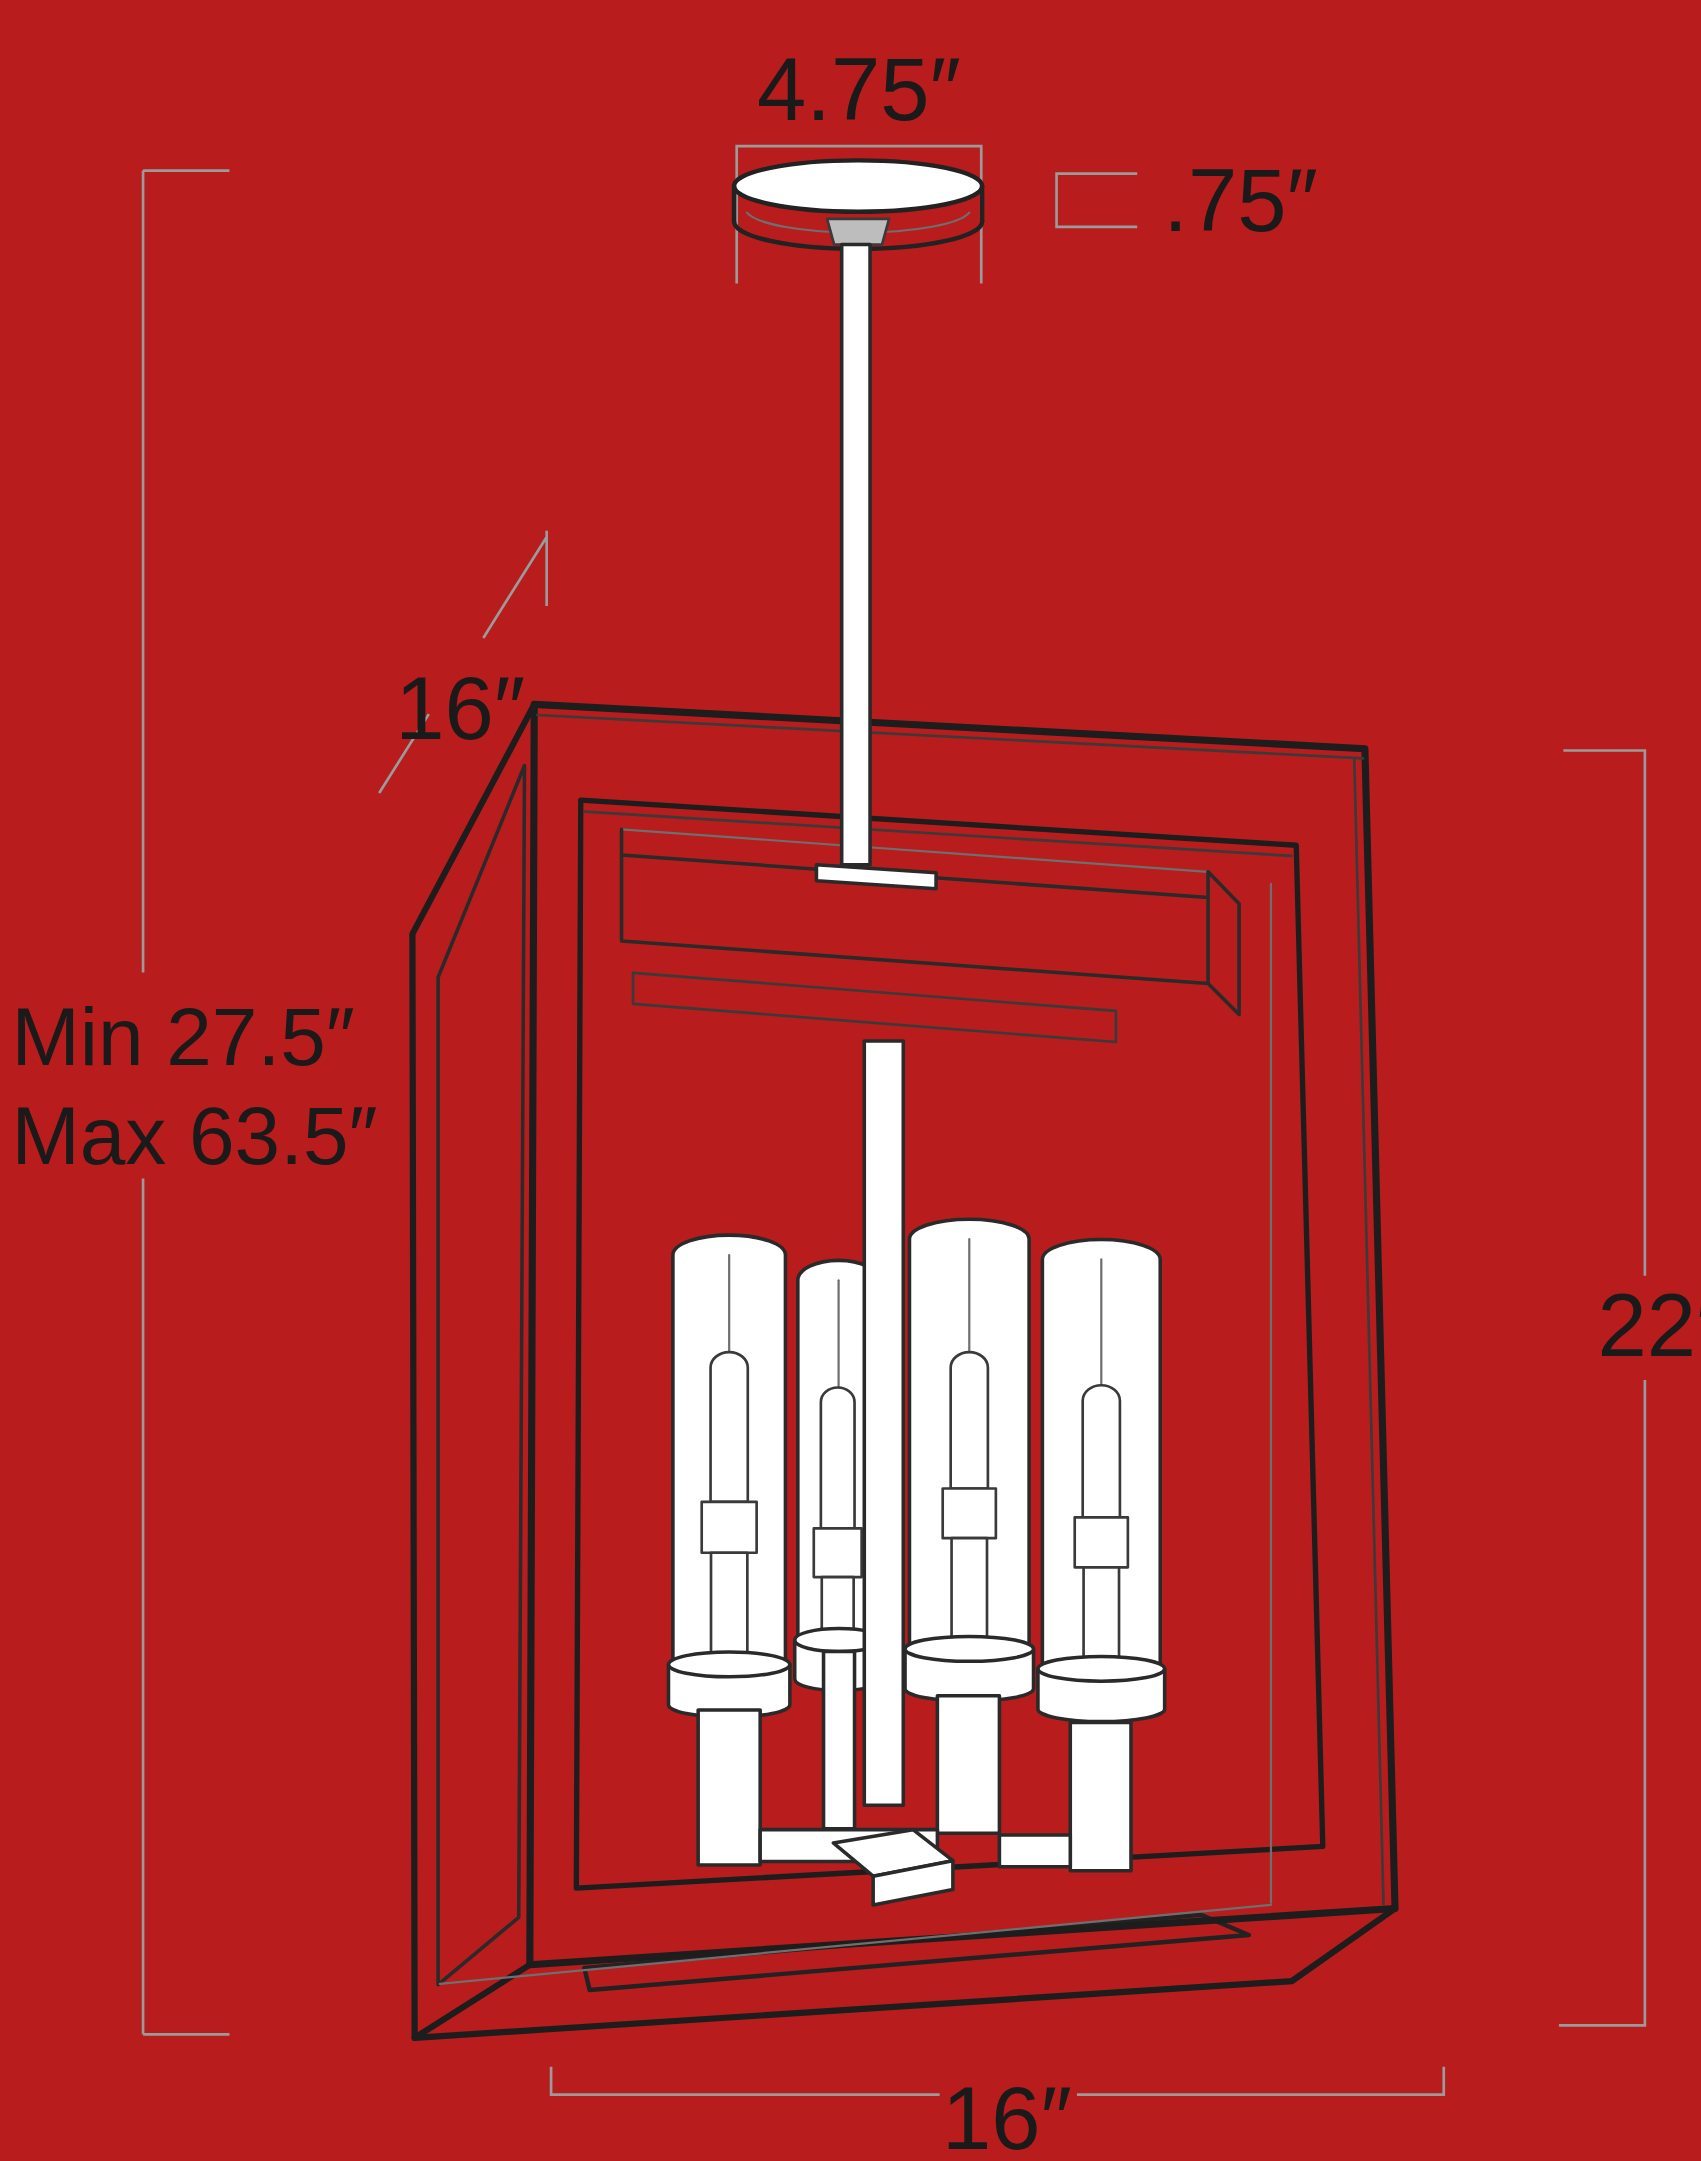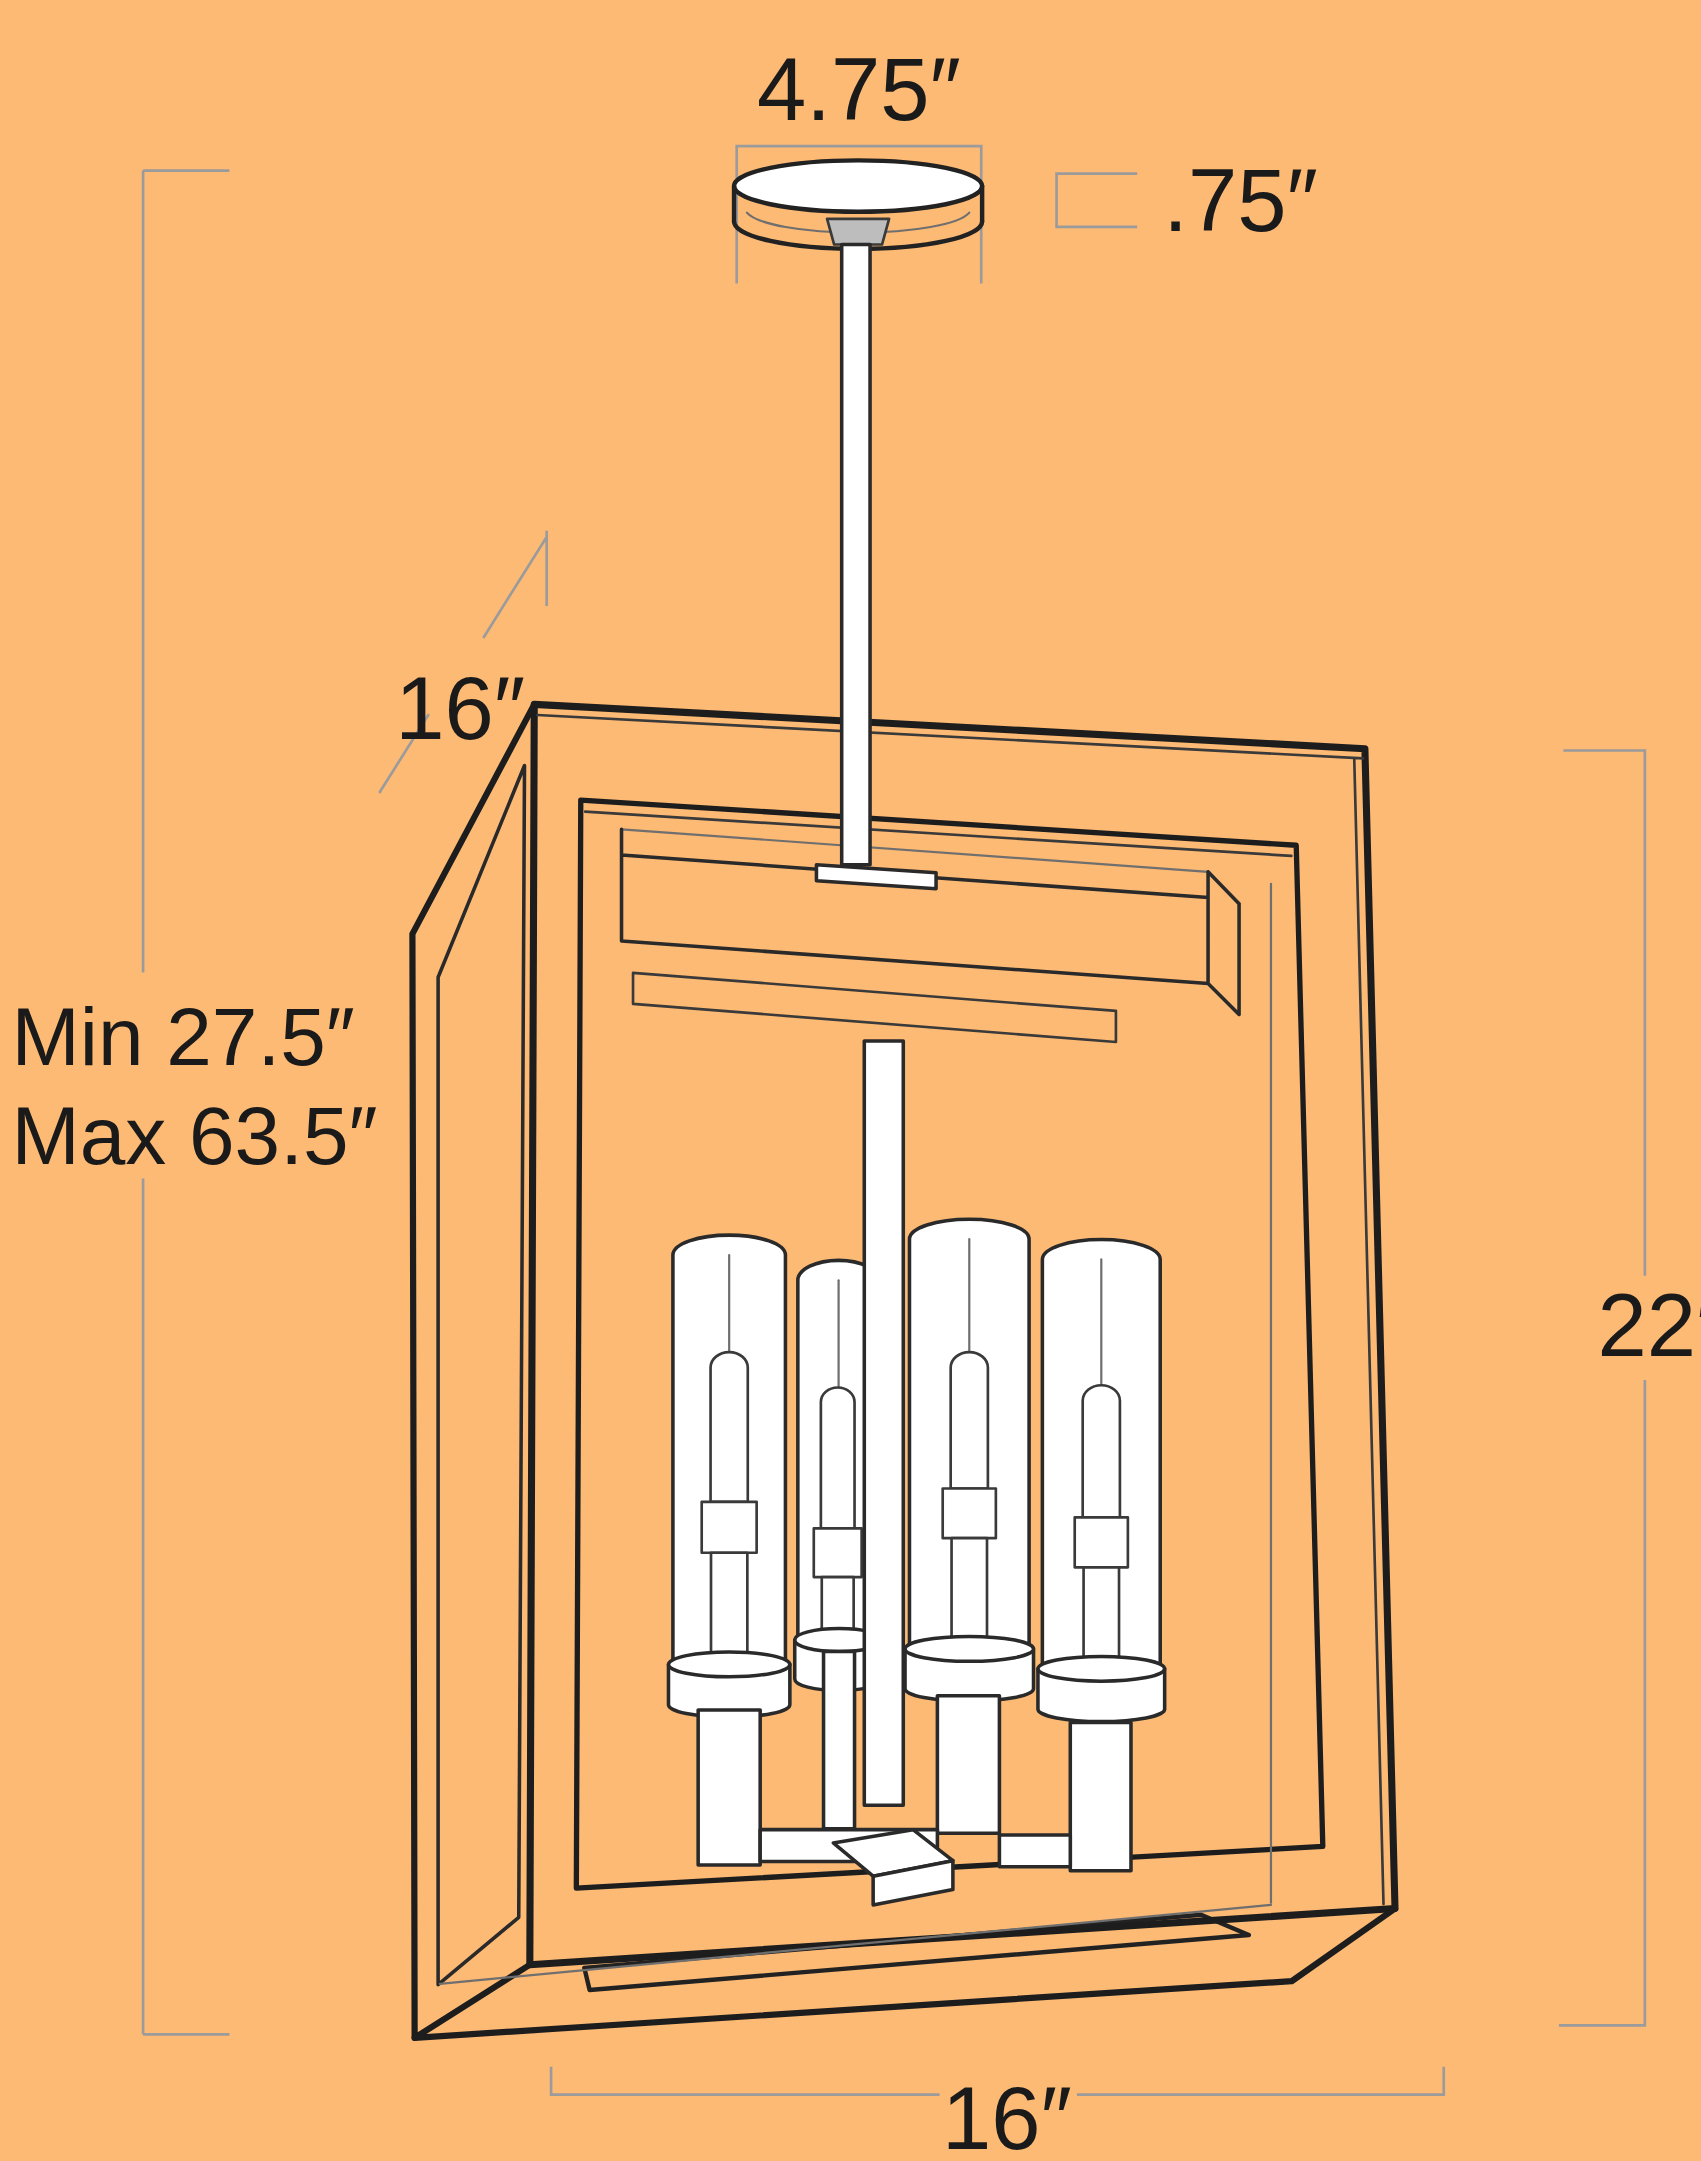--- a/index.html
+++ b/index.html
@@ -7,21 +7,21 @@
     padding: 0;
     background: #ffffff;
     width: 1702px;
     height: 2161px;
     font-family: "Liberation Sans", sans-serif;
   }
   #diagram-root {
     position: relative;
     width: 1702px;
     height: 2161px;
-    background: #fdba74;
+    background: #b91c1c;
     overflow: hidden;
   }
   svg { display: block; width: 1702px; height: 2161px; }
 
   
   .ln16 { stroke:#1d1d1d; stroke-width:16; fill:none; stroke-linejoin:round; stroke-linecap:round; }
   .ln14 { stroke:#1d1d1d; stroke-width:14; fill:none; stroke-linejoin:round; stroke-linecap:round; }
   .ln12 { stroke:#1d1d1d; stroke-width:12; fill:none; stroke-linejoin:round; stroke-linecap:round; }
   .ln10 { stroke:#222222; stroke-width:10; fill:none; stroke-linejoin:round; stroke-linecap:round; }
   .ln8  { stroke:#2a2a2a; stroke-width:8;  fill:none; stroke-linejoin:round; stroke-linecap:round; }

